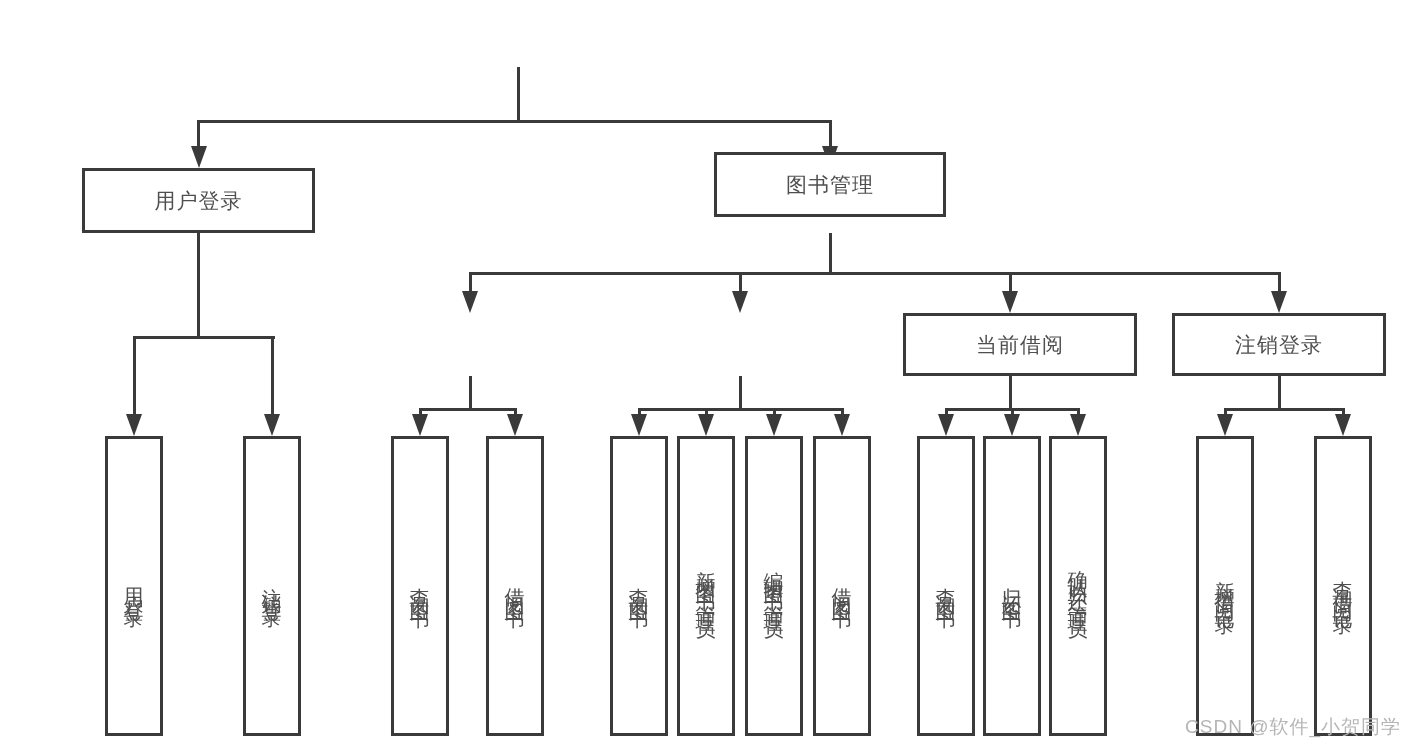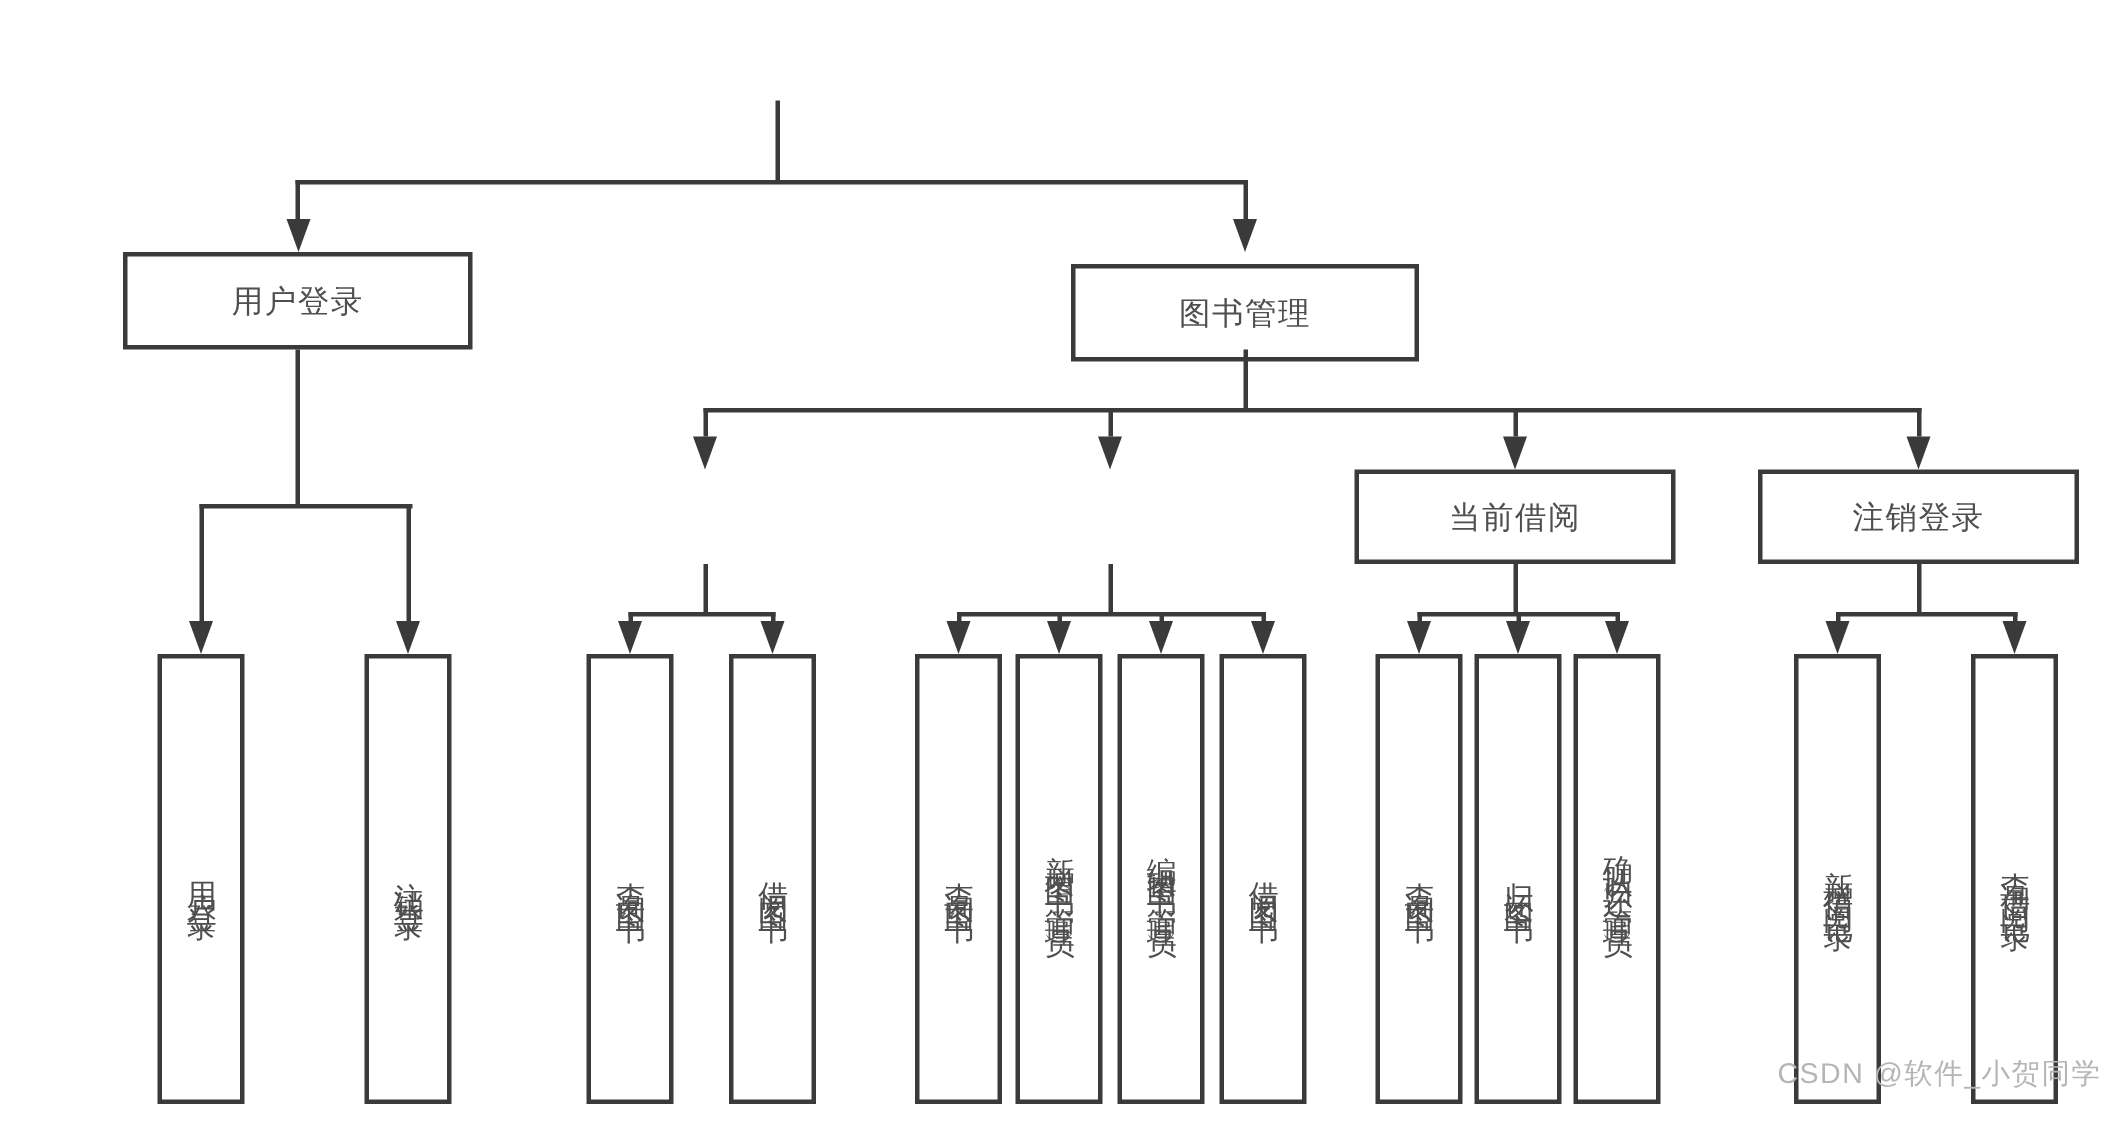--- a/index.html
+++ b/index.html
@@ -52,21 +52,21 @@
   .arrow{
     position:absolute;
     width:0;height:0;
     border-left:8px solid transparent;
     border-right:8px solid transparent;
     border-top:22px solid var(--line);
   }
   .watermark{
     position:absolute;
     right:4px;
-    bottom:18px;
+    bottom:7px;
     font-size:19px;
     color:var(--watermark);
     letter-spacing:1px;
     z-index:10;
   }
 </style>
 </head>
 <body>
 
 <div class="canvas">
@@ -75,21 +75,21 @@
   <div class="vline" style="left:516.5px;top:67px;height:53px;"></div>
   <div class="hline" style="left:197px;top:120px;width:634px;"></div>
   <div class="vline" style="left:197px;top:120px;height:28px;"></div>
   <div class="arrow" style="left:190.5px;top:146px;"></div>
   <div class="vline" style="left:828.5px;top:120px;height:28px;"></div>
   <div class="arrow" style="left:822px;top:146px;"></div>
 
   <div class="box" style="left:82px;top:168px;width:233px;height:65px;">
     <span>用户登录</span>
   </div>
-  <div class="box" style="left:714px;top:176px;width:232px;height:65px;">
+  <div class="box" style="left:714px;top:152px;width:232px;height:65px;">
     <span>图书管理</span>
   </div>
 
   <div class="vline" style="left:197px;top:233px;height:103px;"></div>
   <div class="hline" style="left:132.5px;top:336px;width:142px;"></div>
   <div class="vline" style="left:132.5px;top:336px;height:78px;"></div>
   <div class="arrow" style="left:126px;top:414px;"></div>
   <div class="vline" style="left:270.5px;top:336px;height:78px;"></div>
   <div class="arrow" style="left:264px;top:414px;"></div>
 
@@ -97,21 +97,21 @@
   <div class="hline" style="left:468.5px;top:272px;width:812px;"></div>
   <div class="vline" style="left:468.5px;top:272px;height:19px;"></div>
   <div class="arrow" style="left:462px;top:291px;"></div>
   <div class="vline" style="left:738.5px;top:272px;height:19px;"></div>
   <div class="arrow" style="left:732px;top:291px;"></div>
   <div class="vline" style="left:1008.5px;top:272px;height:19px;"></div>
   <div class="arrow" style="left:1002px;top:291px;"></div>
   <div class="vline" style="left:1277.5px;top:272px;height:19px;"></div>
   <div class="arrow" style="left:1271px;top:291px;"></div>
 
-  <div class="box" style="left:903px;top:313px;width:214px;height:63px;">
+  <div class="box" style="left:903px;top:313px;width:234px;height:63px;">
     <span>当前借阅</span>
   </div>
   <div class="box" style="left:1172px;top:313px;width:214px;height:63px;">
     <span>注销登录</span>
   </div>
 
   <div class="vline" style="left:468.5px;top:376px;height:32px;"></div>
   <div class="hline" style="left:418.5px;top:408px;width:98px;"></div>
   <div class="vline" style="left:418.5px;top:408px;height:6px;"></div>
   <div class="arrow" style="left:412px;top:414px;"></div>

